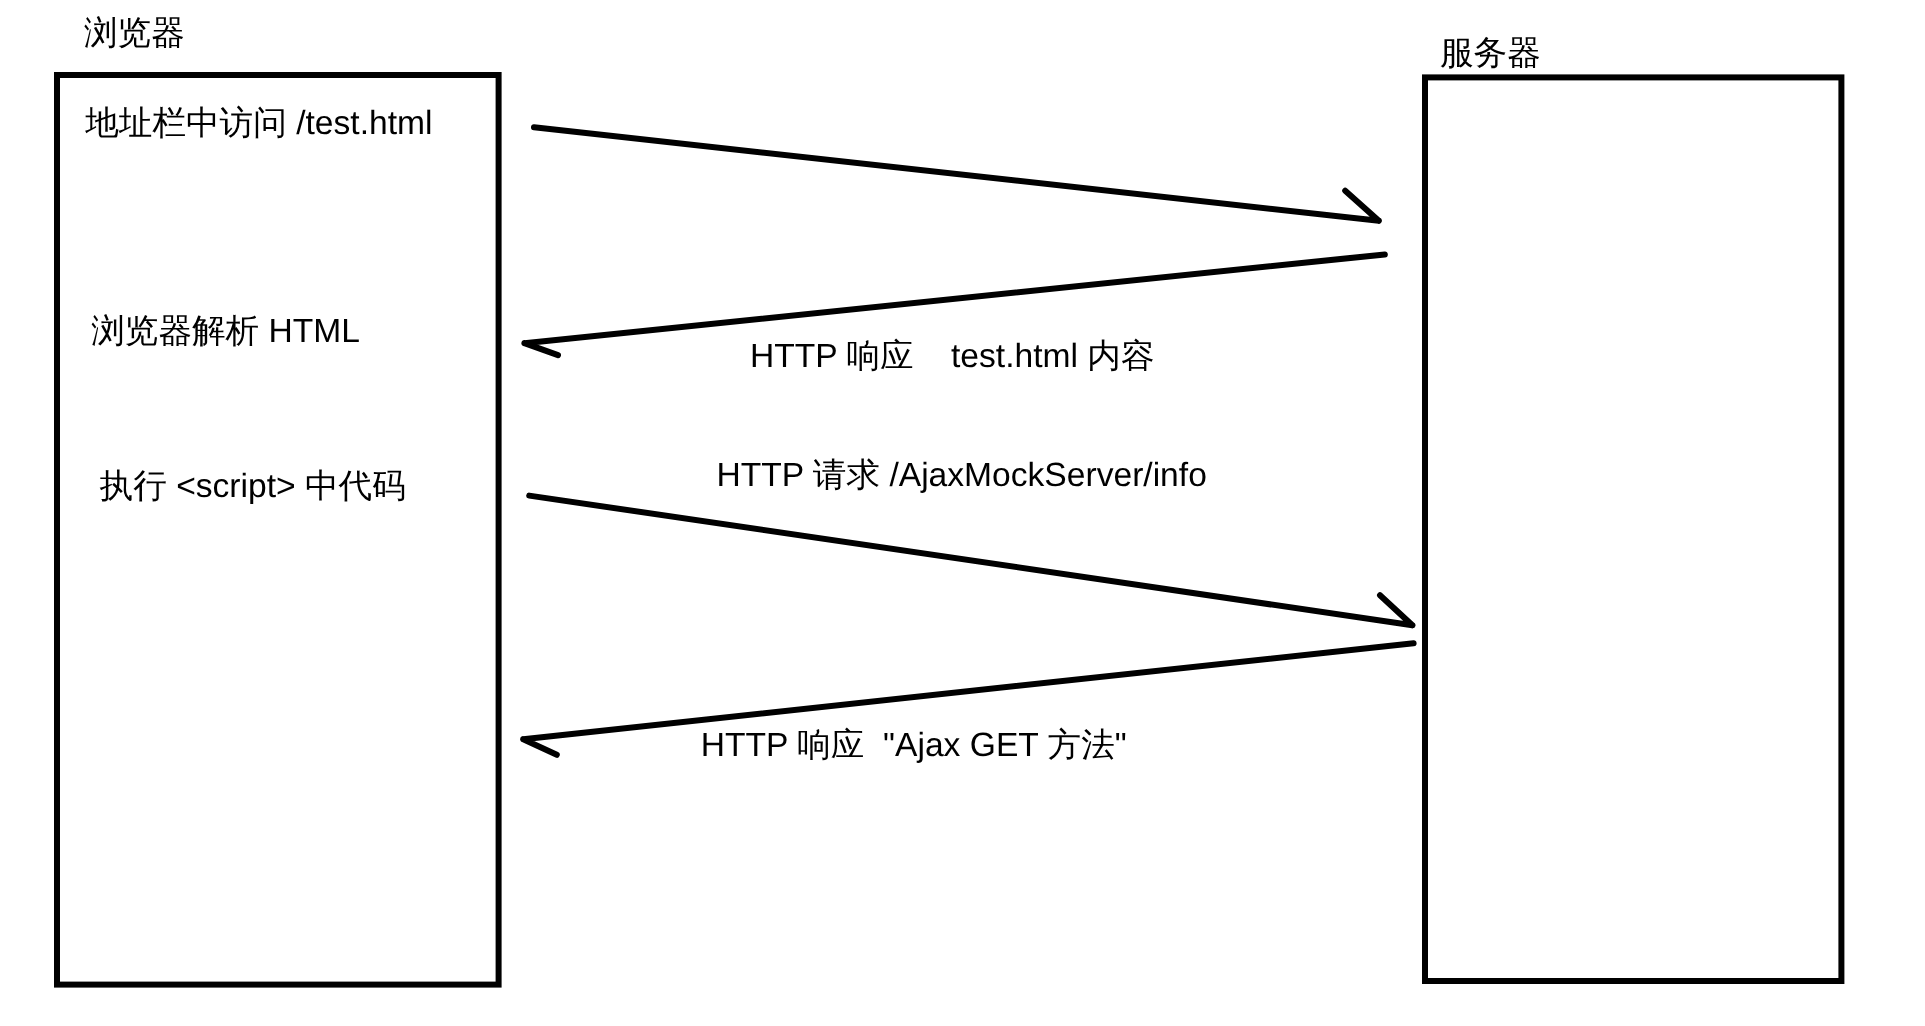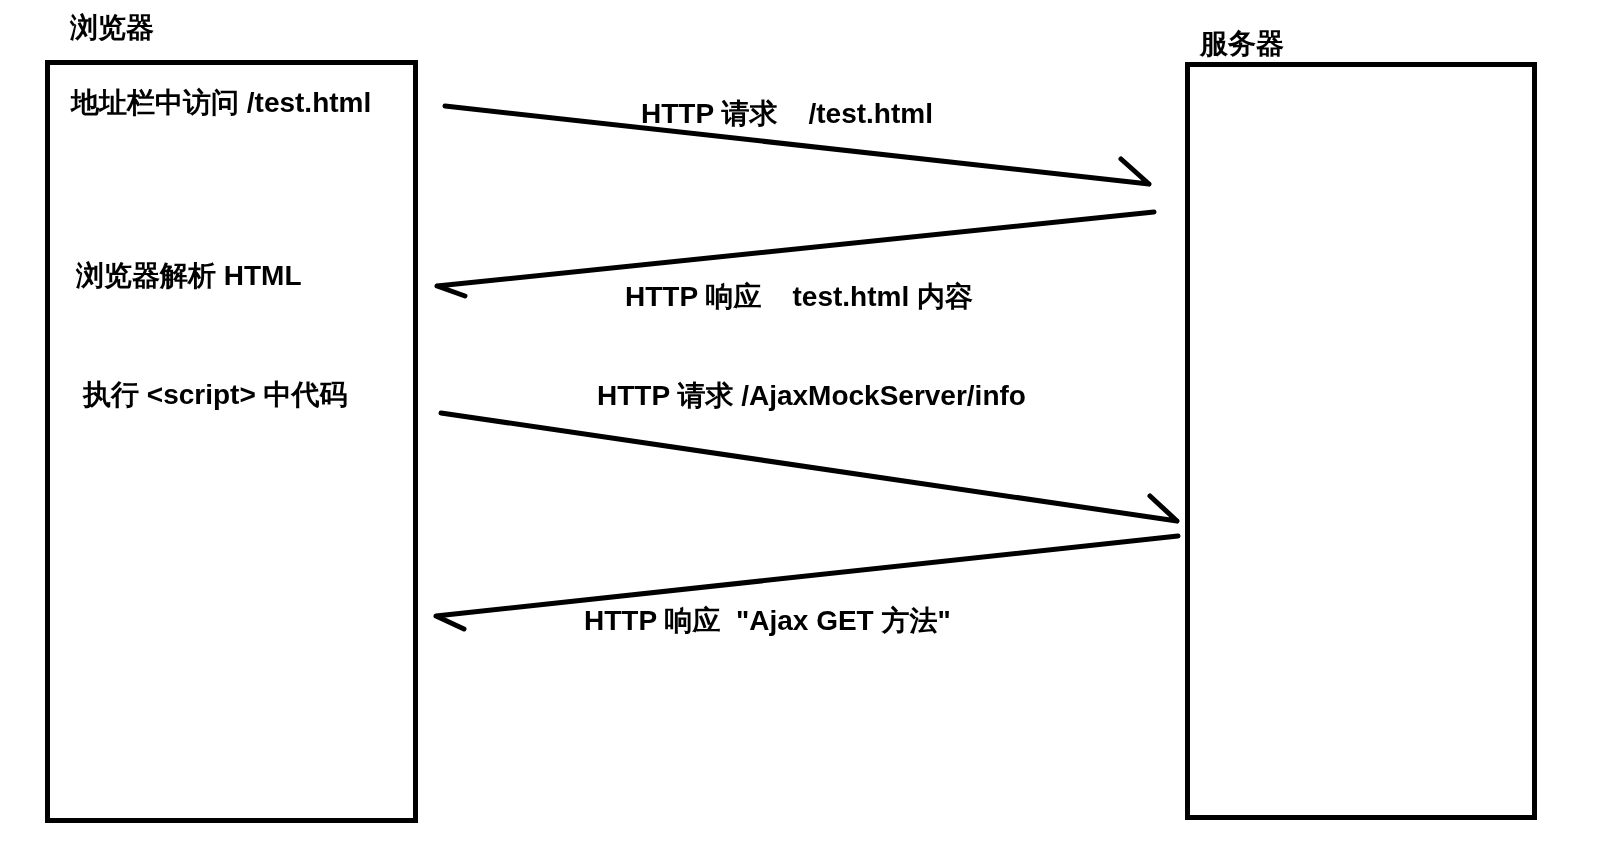--- a/index.html
+++ b/index.html
@@ -8,21 +8,20 @@
     background: #ffffff;
   }
   #canvas {
     position: relative;
     width: 1604px;
     height: 855px;
     background: #ffffff;
     font-family: "Liberation Sans", sans-serif;
     color: #000000;
     overflow: hidden;
-    font-weight: bold;
   }
   .actor-box {
     position: absolute;
     border: 5px solid #000000;
     background: #ffffff;
     box-sizing: border-box;
   }
   #browser-box { left: 45px; top: 60px; width: 373px; height: 763px; }
   #server-box  { left: 1185px; top: 62px; width: 352px; height: 758px; }
   .actor-title {
@@ -34,21 +33,21 @@
   #browser-title { left: 70px; top: 12px; }
   #server-title  { left: 1200px; top: 28px; text-align: center; }
   .step {
     position: absolute;
     font-size: 28px;
     line-height: 1.2;
     white-space: nowrap;
   }
   #step-1 { left: 71px; top: 86px; }
   #step-2 { left: 76px; top: 259px; }
-  #step-3 { left: 83px; top: 378px; }
+  #step-3 { left: 83px; top: 388px; }
   #step-4 { left: 85px; top: 429px; }
   .msg-label {
     position: absolute;
     font-size: 28px;
     line-height: 1.2;
     white-space: pre;
   }
   #msg-label-1 { left: 641px; top: 97px; }
   #msg-label-2 { left: 625px; top: 280px; }
   #msg-label-3 { left: 597px; top: 379px; }
@@ -83,18 +82,17 @@
   <div class="step" id="step-2">浏览器解析 HTML</div>
   <div class="step" id="step-3">执行 &lt;script&gt; 中代码</div>
 
   <svg id="arrow-layer" viewBox="0 0 1604 855" xmlns="http://www.w3.org/2000/svg">
     <path d="M445 106 L1149 184 M1121 159 L1149 184"></path>
     <path d="M1154 212 L437 286 M437 286 L465 296"></path>
     <path d="M441 413 L1177 521 M1150 496 L1177 521"></path>
     <path d="M1178 536 L436 616 M436 616 L464 629"></path>
   </svg>
 
-  <div class="msg-label" id="msg-label-1">HTTP 请求    /test.html</div>
   <div class="msg-label" id="msg-label-2">HTTP 响应    test.html 内容</div>
   <div class="msg-label" id="msg-label-3">HTTP 请求 /AjaxMockServer/info</div>
   <div class="msg-label" id="msg-label-4">HTTP 响应  "Ajax GET 方法"</div>
 
 </div>
 
 </body></html>

